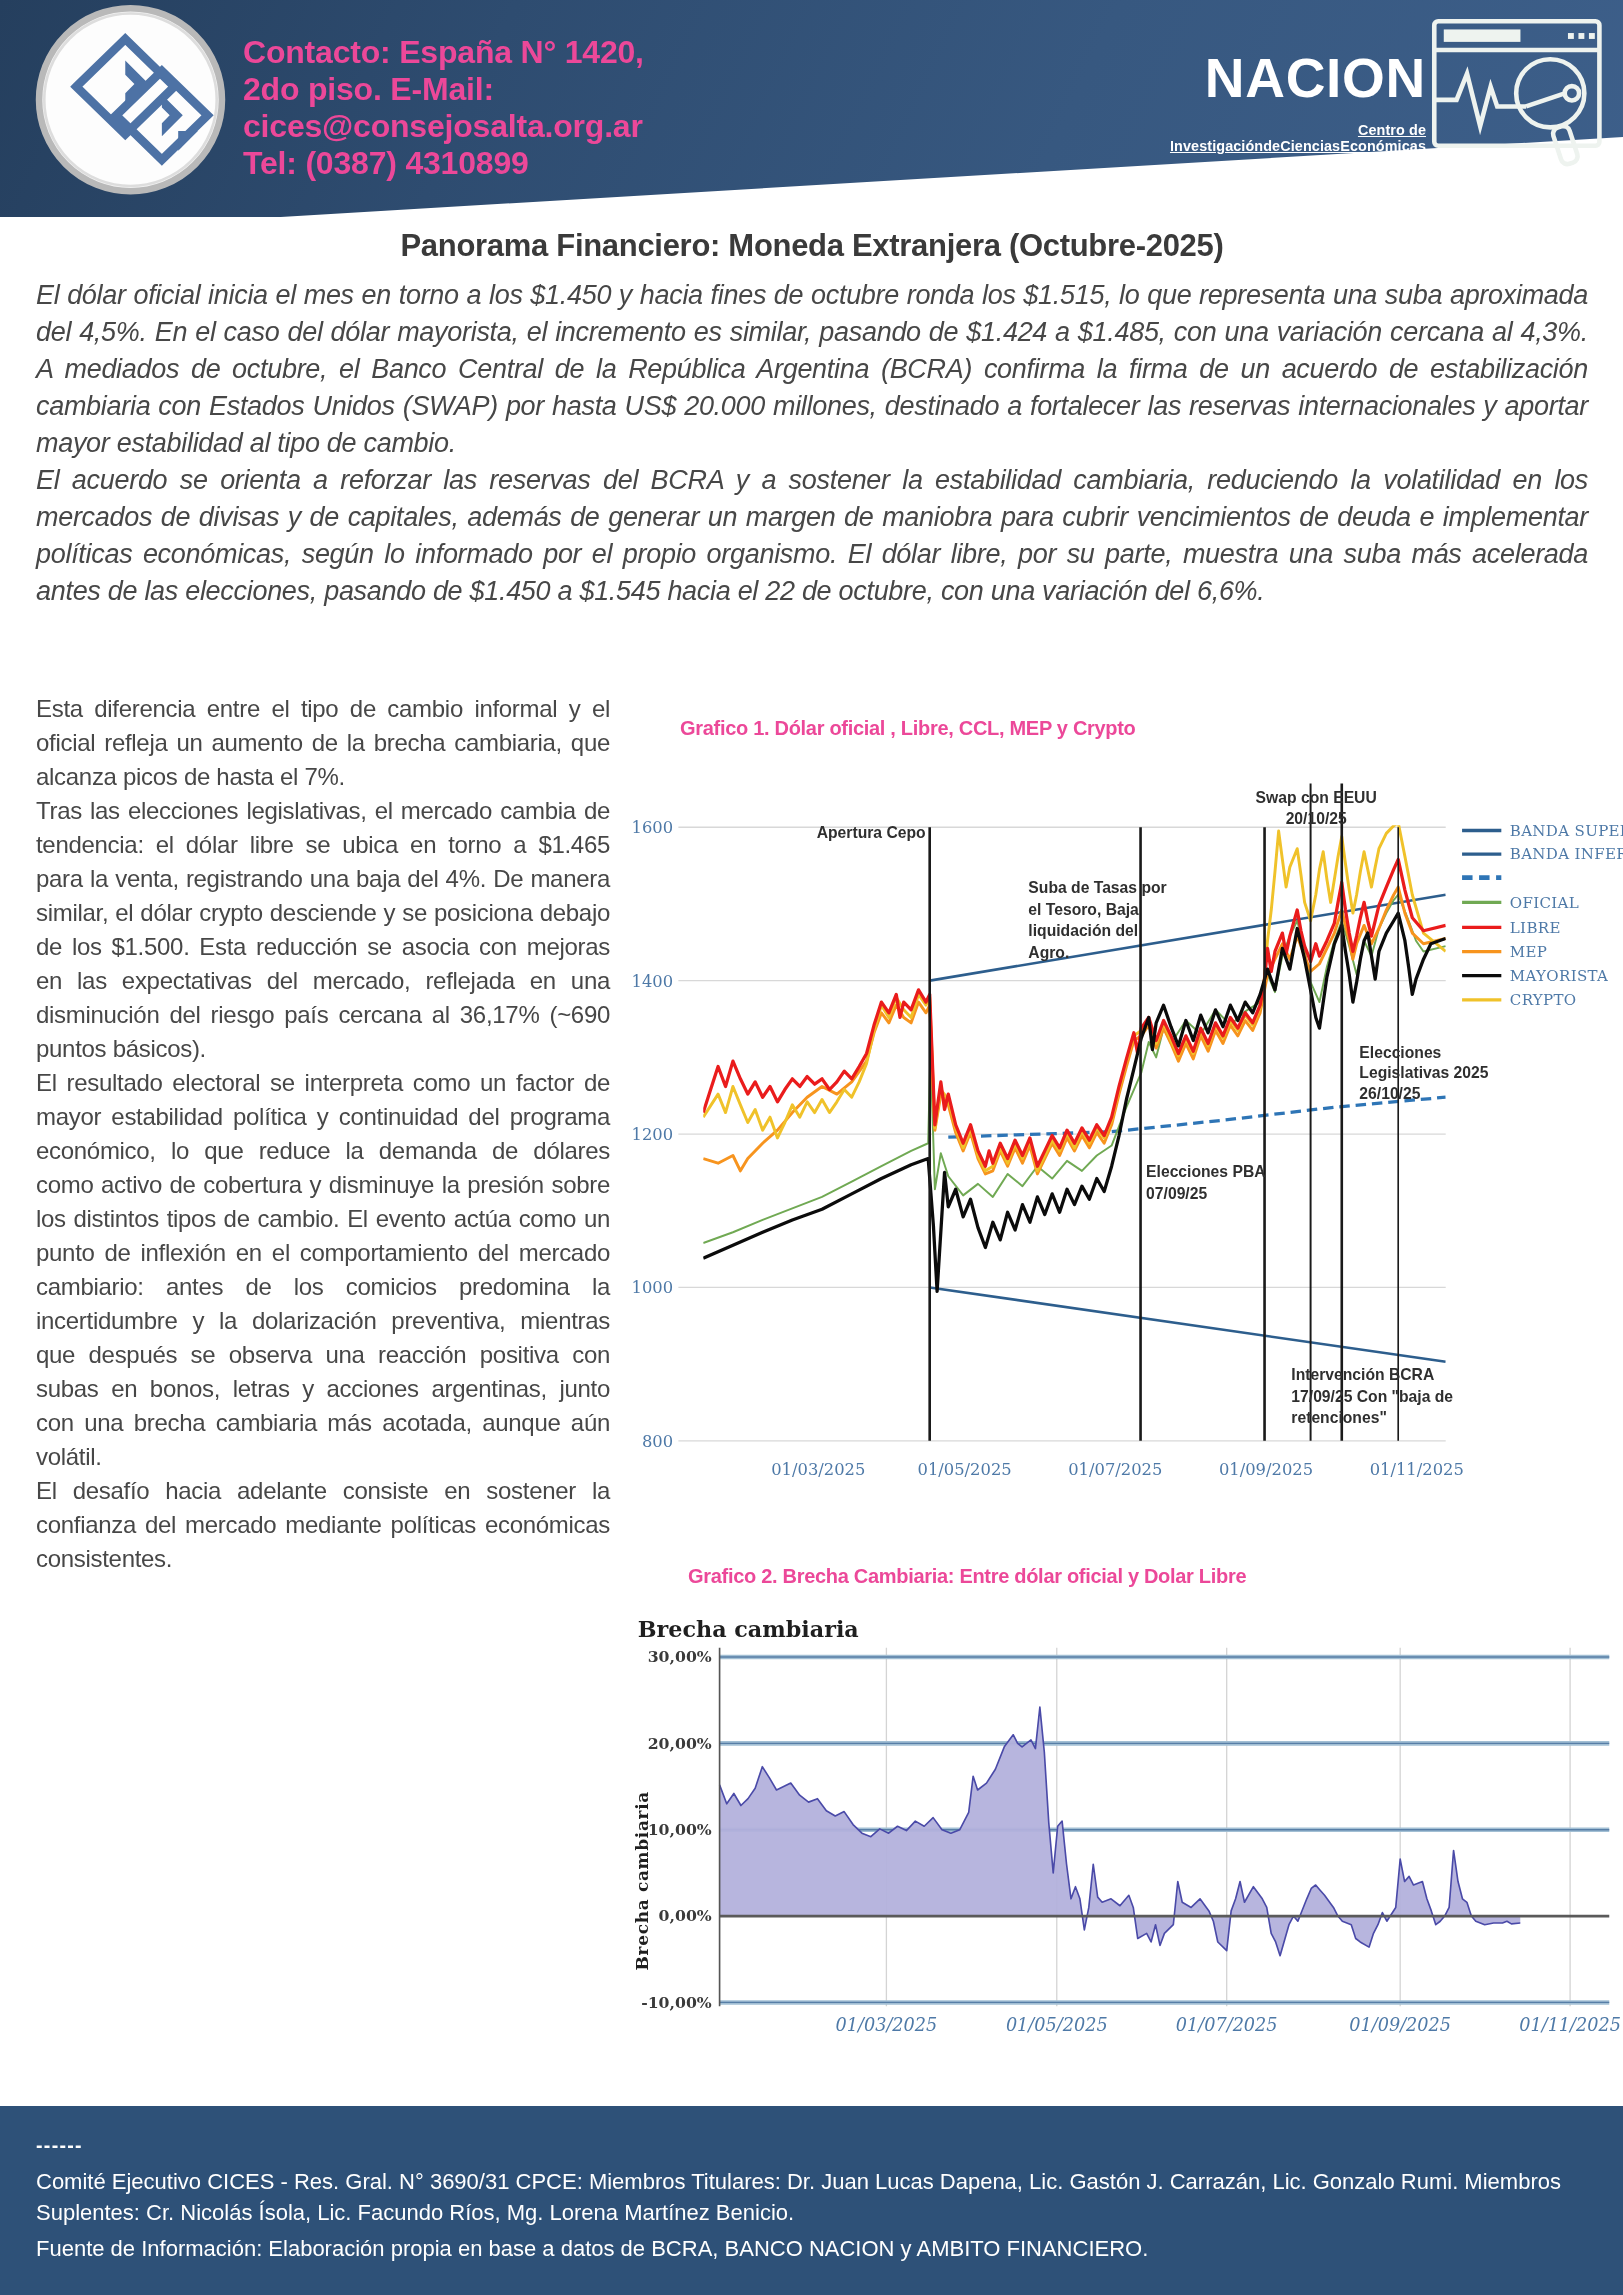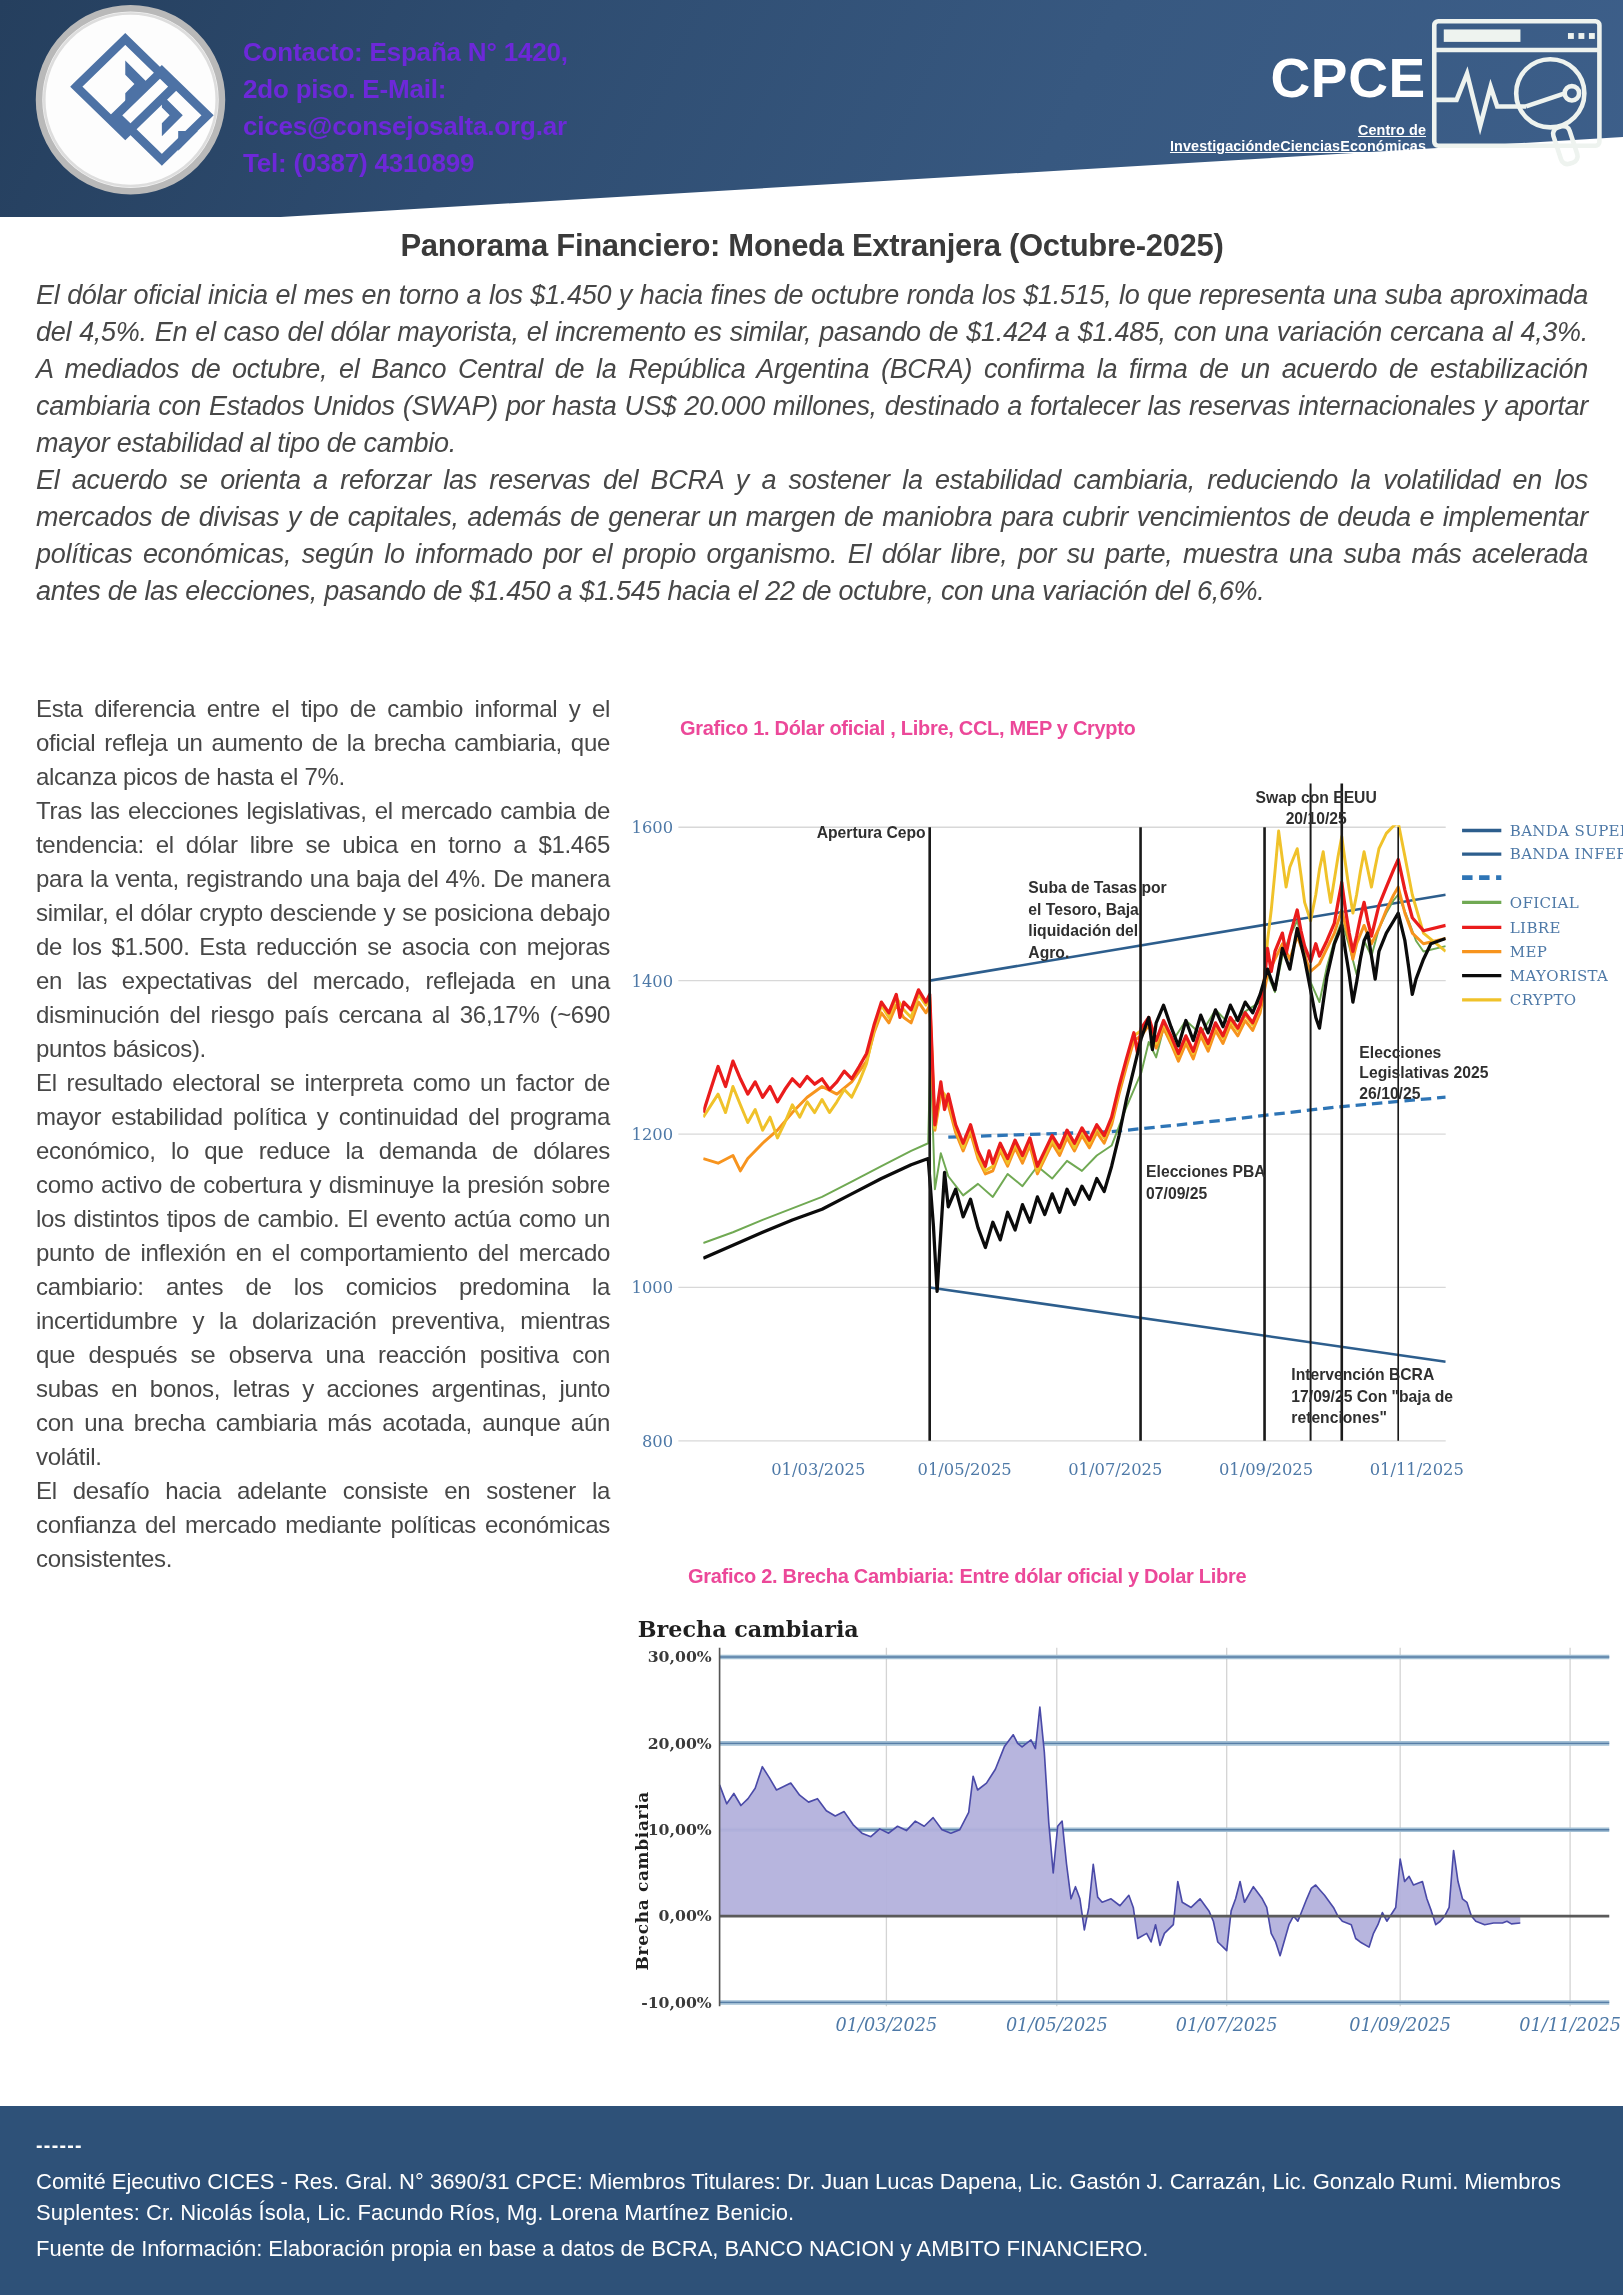--- a/index.html
+++ b/index.html
@@ -3,22 +3,22 @@
 <meta charset="utf-8">
 <title>Panorama Financiero CICES</title>
 <style>
   html,body{margin:0;padding:0;background:#888;}
   #page{position:relative;width:1623px;height:2295px;background:#ffffff;overflow:hidden;
         font-family:"Liberation Sans",sans-serif;color:#424242;}
   
   .header-band{position:absolute;left:0;top:0;width:1623px;height:222px;
     background:linear-gradient(115deg,#253f5e 0%,#2e4c70 30%,#375880 65%,#3d5f8a 100%);
     clip-path:polygon(0 0,100% 0,100% 137px,17.3% 217px,0 217px);}
-  .contact{position:absolute;left:243px;top:34px;width:497px;color:#6d28d9;
-    font-weight:bold;font-size:26px;line-height:37px;letter-spacing:-0.2px;}
+  .contact{position:absolute;left:243px;top:34px;width:497px;color:#ec4899;
+    font-weight:bold;font-size:32px;line-height:37px;letter-spacing:-0.2px;}
   .brand{position:absolute;left:1112px;top:51px;width:314px;text-align:right;color:#fff;}
   .brand-name{font-size:55px;font-weight:bold;letter-spacing:0.7px;line-height:55px;}
   .brand-sub{font-size:14.4px;font-weight:bold;margin-top:16px;letter-spacing:0.1px;text-decoration:underline;}
   .cpce-logo{position:absolute;left:29px;top:3.3px;}
   .brand-icon{position:absolute;left:1429px;top:16.4px;}
   
   .doc-title{position:absolute;left:36px;top:228px;width:1552px;text-align:center;
     font-size:31px;font-weight:bold;color:#3a3a3a;letter-spacing:-0.3px;}
   .intro{position:absolute;left:36px;top:277px;width:1552px;}
   .intro p{margin:0;font-size:27px;line-height:37px;text-align:justify;color:#474747;letter-spacing:-0.3px;font-style:italic;}
@@ -57,21 +57,21 @@
   </svg>
 
   <div class="contact">
     <div>Contacto: España N° 1420,</div>
     <div>2do piso. E-Mail:</div>
     <div>cices@consejosalta.org.ar</div>
     <div>Tel: (0387) 4310899</div>
   </div>
 
   <div class="brand">
-    <div class="brand-name">CPCE</div>
+    <div class="brand-name">NACION</div>
     <div class="brand-sub">Centro de InvestigacióndeCienciasEconómicas</div>
   </div>
 
   <svg class="brand-icon" width="177" height="154" viewBox="0 0 270 235">
     <g stroke="#eef3ef" fill="none" stroke-width="7">
       <rect x="8" y="8" width="252" height="190" rx="6"></rect>
       <line x1="8" y1="52" x2="260" y2="52"></line>
       <rect x="26" y="24" width="110" height="12" fill="#eef3ef"></rect>
       <rect x="212" y="26" width="9" height="9" fill="#eef3ef" stroke="none"></rect>
       <rect x="228" y="26" width="9" height="9" fill="#eef3ef" stroke="none"></rect>

